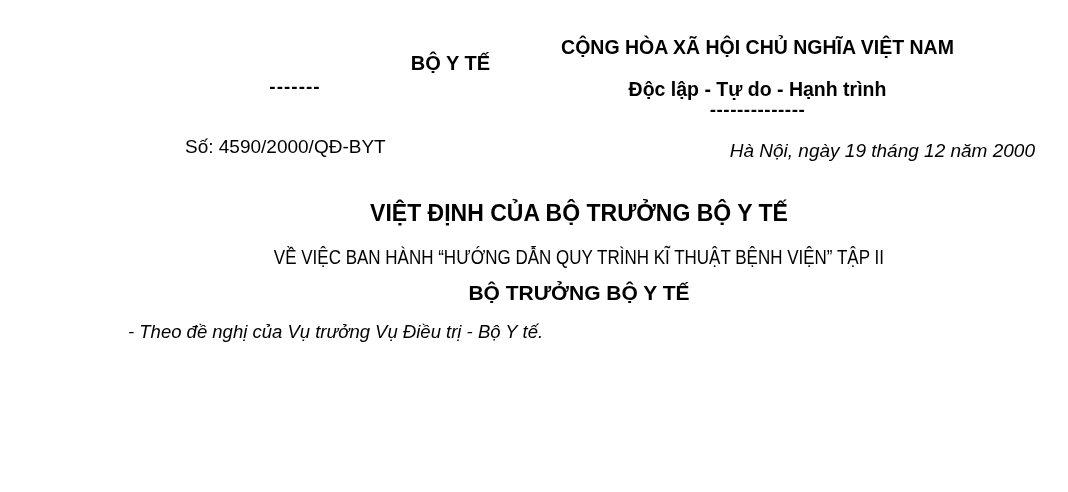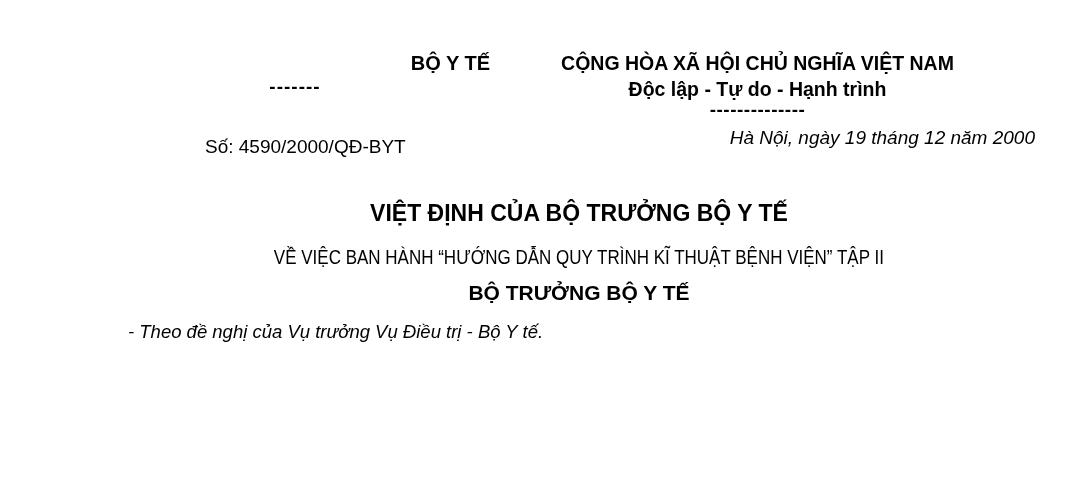--- a/index.html
+++ b/index.html
@@ -15,28 +15,28 @@
     color: #000000;
     font-family: "Liberation Sans", "DejaVu Sans", sans-serif;
     overflow: hidden;
   }
   .abs { position: absolute; }
 
   
   .hdr-left       { left: 100px; width: 390px; text-align: center; }
   .org-name       { top: 52px;  font-size: 20px; font-weight: bold; text-align: right; }
   .sep-left       { top: 76px;  font-size: 19px; font-weight: bold; letter-spacing: 1px; }
-  .doc-number     { left: 185px; top: 136px; font-size: 19px; margin-left: 20px; }
+  .doc-number     { left: 185px; top: 136px; font-size: 19px; }
 
   
   .hdr-right      { left: 480px; width: 555px; text-align: center; }
-  .country        { top: 52px;  font-size: 19.5px; font-weight: bold; }
+  .country        { top: 36px;  font-size: 19.5px; font-weight: bold; }
   .motto          { top: 78px;  font-size: 19.5px; font-weight: bold; }
   .sep-right      { top: 99px;  font-size: 19px; font-weight: bold; letter-spacing: 0.5px; }
-  .dateline       { top: 127px; text-align: right; font-size: 19px; font-style: italic; }
+  .dateline       { top: 140px; text-align: right; font-size: 19px; font-style: italic; }
 
   
   .content-center { left: 128px; width: 902px; text-align: center; }
   .title-main     { top: 200px; font-size: 23px; font-weight: bold; }
   .title-sub      { top: 246px; font-size: 20px; white-space: nowrap; }
   .title-sub .condensed {
     display: inline-block;
     transform: scaleX(0.85);
     transform-origin: 50% 50%;
   }

